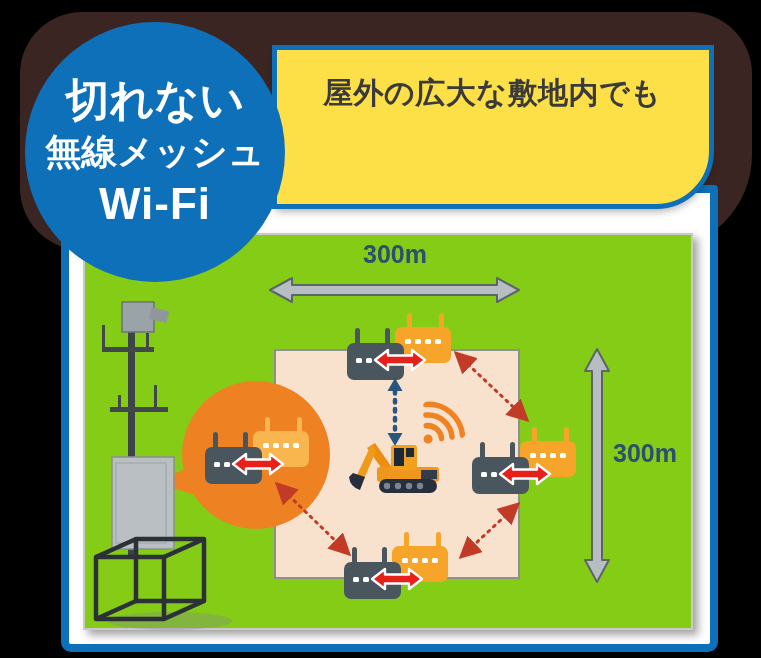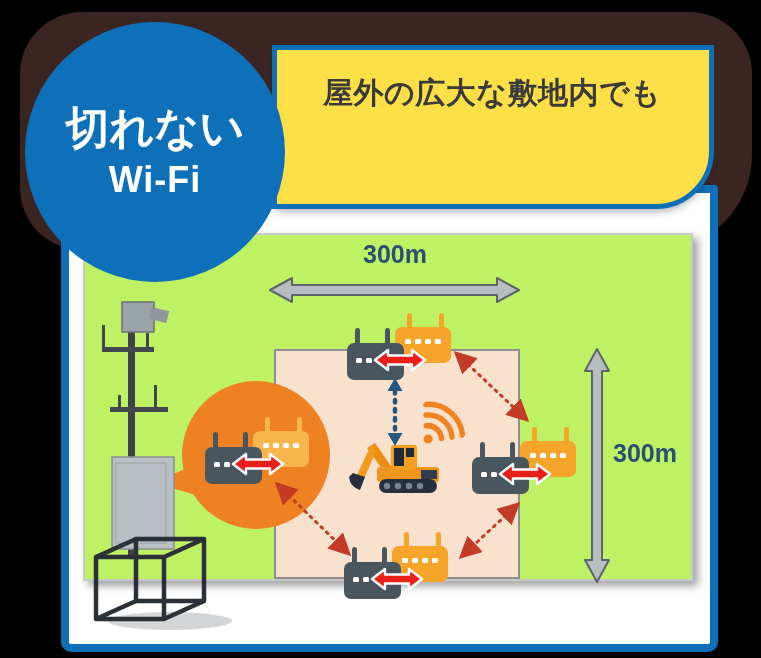--- a/index.html
+++ b/index.html
@@ -11,39 +11,39 @@
   .backing{position:absolute;left:20px;top:12px;width:732px;height:238px;
            background:var(--backing-brown,#3b2522);
            border-radius:62px 62px 95px 62px;z-index:1;}
 
   
   .card{position:absolute;left:61px;top:185px;width:657px;height:467px;box-sizing:border-box;
         background:#fff;border:8px solid var(--brand-blue,#0f70ba);
         border-radius:4px 4px 10px 10px;z-index:2;}
 
   
-  .panel{position:absolute;left:83px;top:233px;width:610px;height:348px;box-sizing:border-box;
-         background:#bef264;border:2px solid #c9c9c9;
+  .panel{position:absolute;left:83px;top:233px;width:610px;height:397px;box-sizing:border-box;
+         background:#84cc16;border:2px solid #c9c9c9;
          box-shadow:5px 5px 8px rgba(50,50,50,.45);z-index:3;}
 
   
   .headline{position:absolute;left:272px;top:45px;width:442px;height:164px;box-sizing:border-box;
             background:#fde047;border:5px solid var(--brand-blue,#0f70ba);
             border-radius:0 0 58px 0;z-index:6;padding:24px 0 0 46px;
             box-shadow:0 6px 8px -4px rgba(0,0,0,.35);}
   .headline .hl{font-size:30px;line-height:37px;font-weight:900;color:#3a3a3a;
                 letter-spacing:.5px;white-space:nowrap;}
 
   
   .badge{position:absolute;left:25px;top:22px;width:260px;height:260px;border-radius:50%;
          background:var(--brand-blue,#0f70ba);z-index:7;display:flex;flex-direction:column;
          align-items:center;justify-content:center;gap:10px;text-align:right;}
   .badge .b1{font-size:44px;font-weight:800;color:#fff;line-height:1.05;}
   .badge .b2{font-size:36px;font-weight:800;color:#fff;line-height:1.05;}
-  .badge .b3{font-size:36px;font-weight:800;color:#fff;line-height:1.05;letter-spacing:1px;}
+  .badge .b3{font-size:44px;font-weight:800;color:#fff;line-height:1.05;letter-spacing:1px;}
 
   
   .area-square{position:absolute;left:189px;top:114px;width:246px;height:230px;box-sizing:border-box;
                background:var(--area-peach,#f8e2cd);border:2px solid #8f8f8f;z-index:1;}
   .svgA{position:absolute;left:0;top:0;width:610px;height:397px;z-index:2;}
   .bubble{position:absolute;left:97px;top:146px;width:148px;height:148px;border-radius:50%;
           background:var(--accent-orange,#ee8222);z-index:2;}
   .pole{position:absolute;left:3px;top:50px;z-index:3;}
   .excavator{position:absolute;left:262px;top:200px;z-index:3;}
   .wifi{position:absolute;left:328px;top:168px;z-index:3;transform:rotate(40deg);}
@@ -262,16 +262,17 @@
         </div>
       </div>
   </div>
 
   <div class="headline">
     <div class="hl">屋外の広大な敷地内でも</div>
   </div>
 
   <div class="badge">
     <div class="b1">切れない</div>
+    <div class="b2">無線メッシュ</div>
     <div class="b3">Wi-Fi</div>
   </div>
 
 </div>
 
 </body></html>

